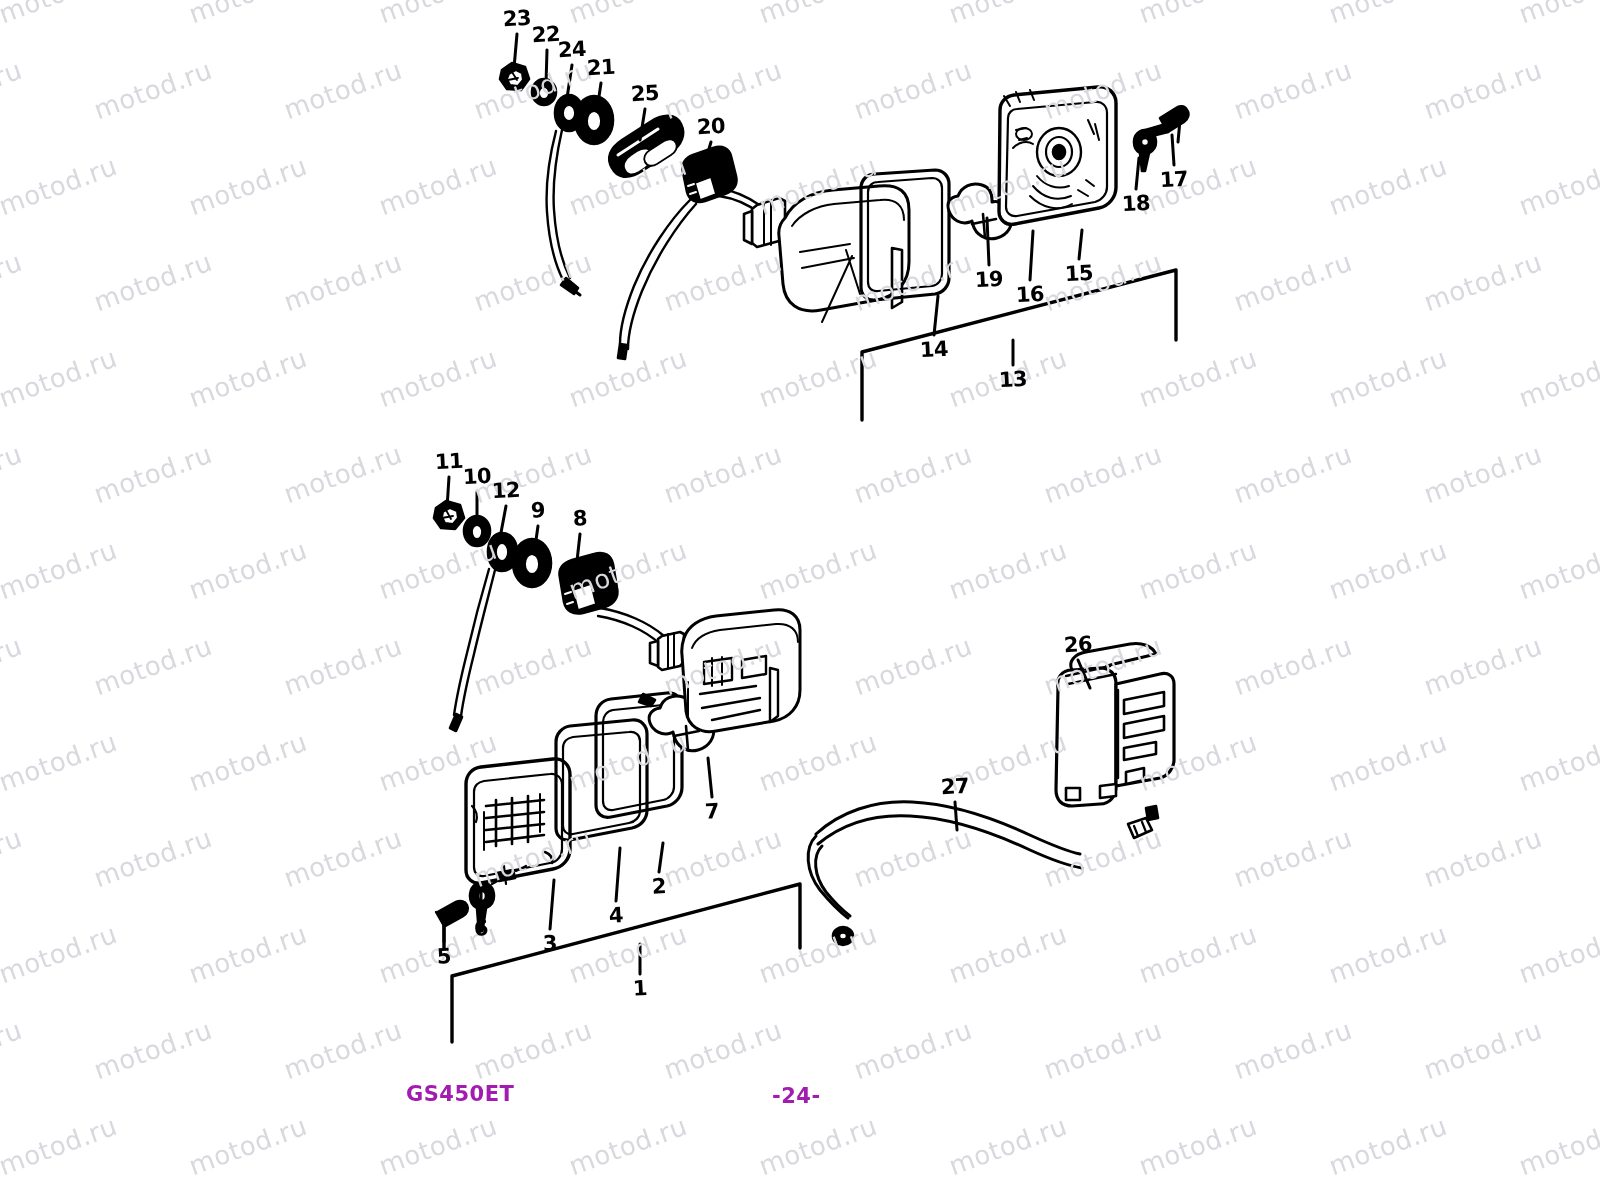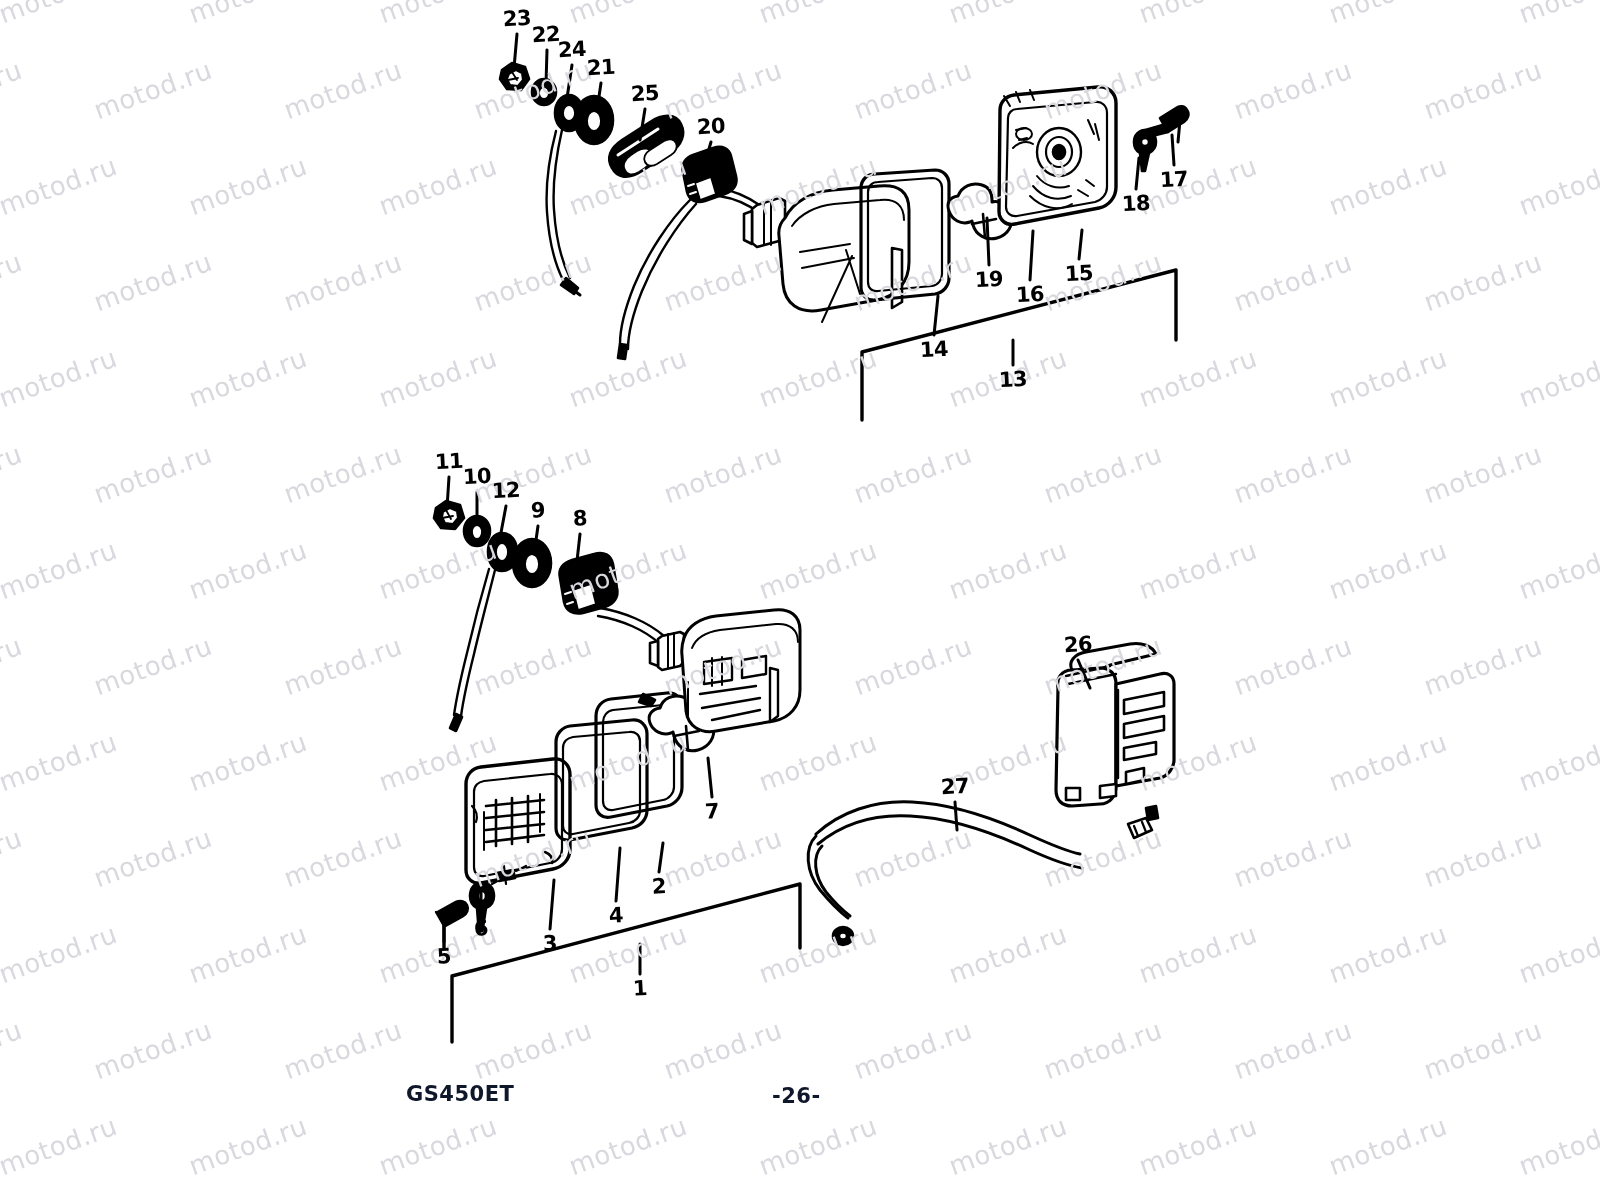--- a/index.html
+++ b/index.html
@@ -60,21 +60,21 @@
     transform: translate(-50%, -50%) rotate(-3deg);
     user-select: none;
   }
   
   .footer-text {
     position: absolute;
     z-index: 8;
     font-family: "DejaVu Sans", sans-serif;
     font-weight: 700;
     font-size: 21px;
-    color: #0f172a;
+    color: #a21caf;
     letter-spacing: 0.5px;
     white-space: nowrap;
   }
   #model-code { left: 406px; top: 1082px; }
   #page-number { left: 772px; top: 1084px; }
 </style>
 </head>
 <body>
 
 <div id="page">
@@ -490,15 +490,15 @@
       <div class="callout" style="left: 616px; top: 916px;">4</div>
       <div class="callout" style="left: 550px; top: 944px;">3</div>
       <div class="callout" style="left: 481px; top: 929px;">6</div>
       <div class="callout" style="left: 444px; top: 957px;">5</div>
       <div class="callout" style="left: 640px; top: 989px;">1</div>
       <div class="callout" style="left: 1078px; top: 645px;">26</div>
       <div class="callout" style="left: 955px; top: 787px;">27</div>
     </div>
 
   <div class="footer-text" id="model-code">GS450ET</div>
-  <div class="footer-text" id="page-number">-26-</div>
+  <div class="footer-text" id="page-number">-24-</div>
 
 </div>
 
 </body></html>

